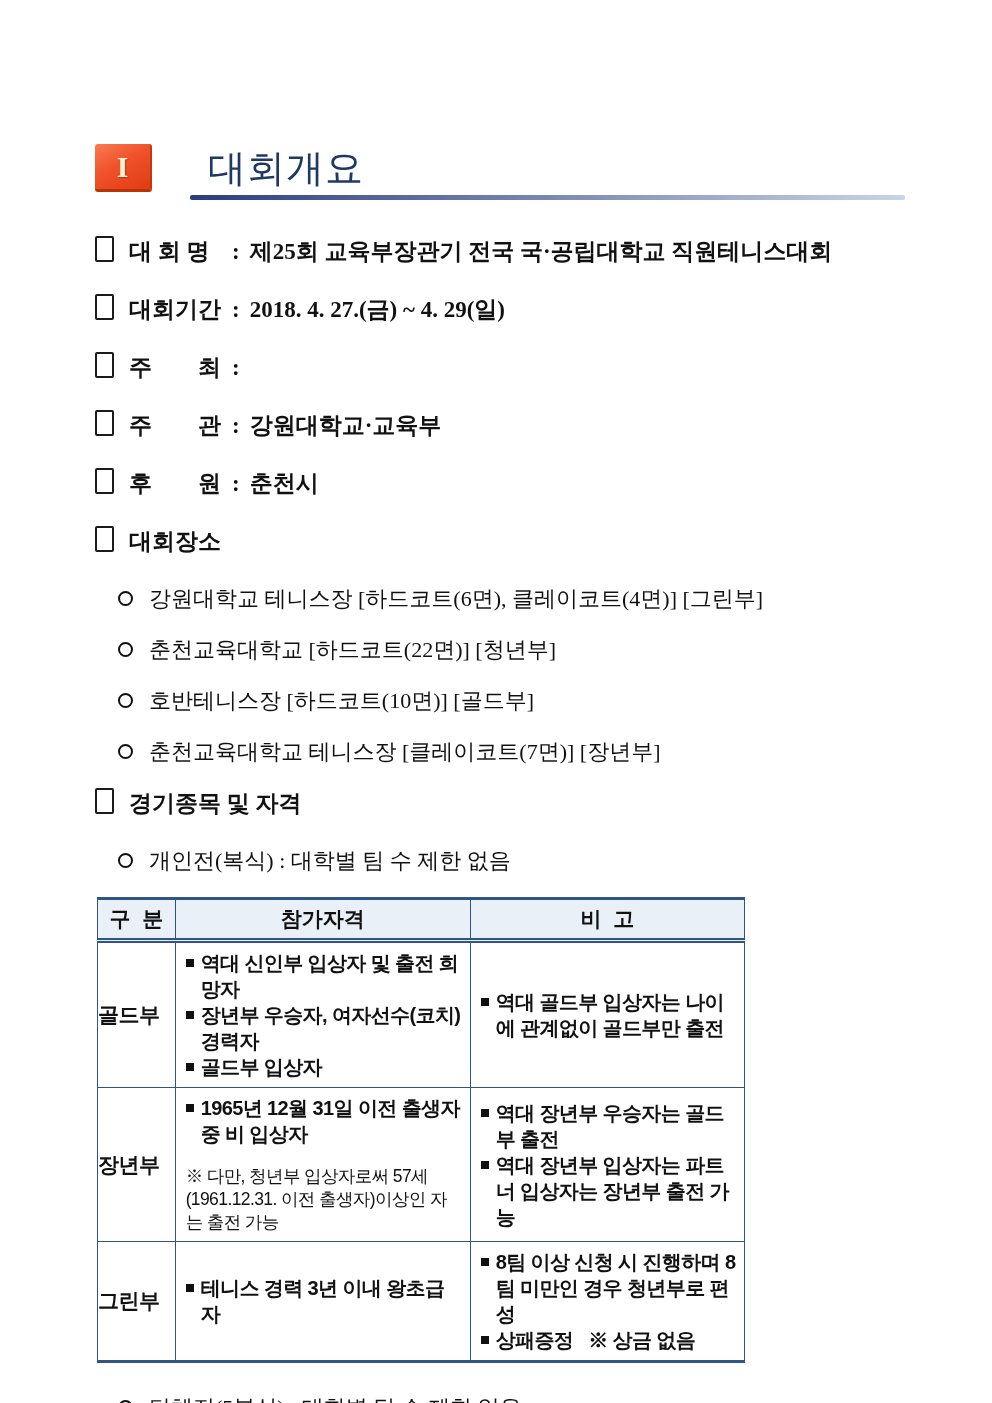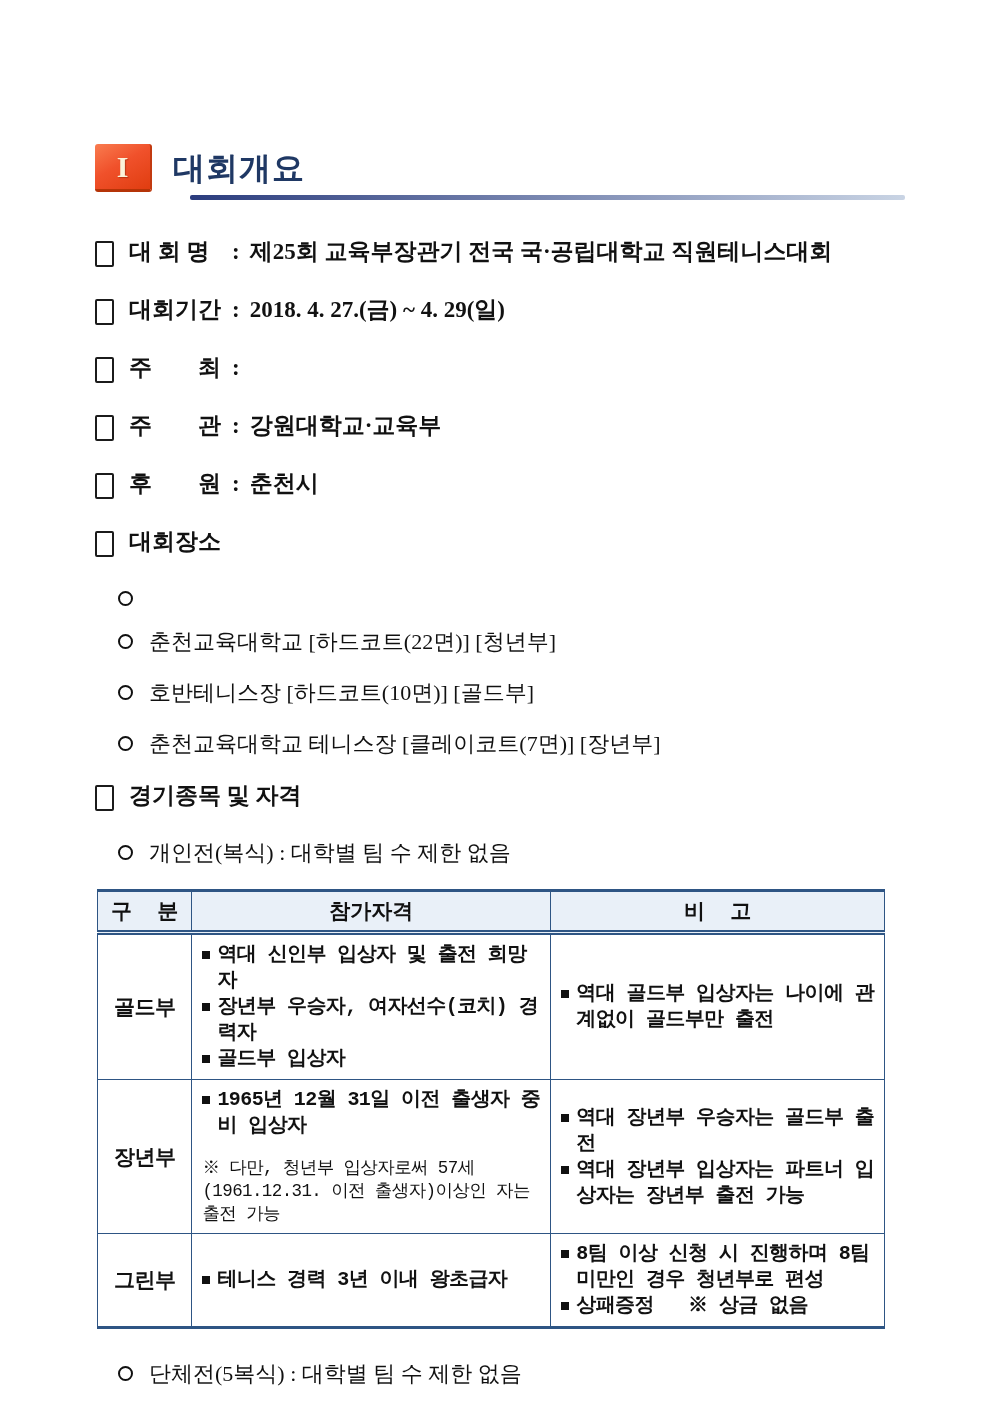--- a/index.html
+++ b/index.html
@@ -26,31 +26,31 @@
     background:linear-gradient(150deg,#F97C50 0%,var(--accent-orange,#F0512B) 45%,#E03D10 100%);
     border-right:2px solid #C23A10;border-bottom:3px solid #B53408;
     display:flex;align-items:center;justify-content:center;
   }
   .numeral{
     font-family:"Liberation Serif","DejaVu Serif",serif;
     font-size:30px;font-weight:bold;color:#FBF3DA;line-height:1;
     text-shadow:1px 1px 1px rgba(120,30,0,.45);
   }
   .section-title{
-    margin-left:21px;font-size:32px;font-weight:bold;color:var(--title-navy,#1F3864);
+    margin-left:56px;font-size:38px;font-weight:normal;color:var(--title-navy,#1F3864);
     letter-spacing:1px;line-height:1;
   }
   .title-rule{
     height:5px;width:715px;margin:2px 0 0 95px;border-radius:2px;
     background:linear-gradient(to right,var(--rule-gradient-start,#2B3C7E),var(--rule-gradient-end,#C9D4E4));
   }
 
   
   .info-list{margin-top:36px;}
-  .info-item{display:flex;align-items:flex-end;margin-bottom:27px;min-height:31px;
+  .info-item{display:flex;align-items:flex-start;margin-bottom:27px;min-height:31px;
     font-size:23px;font-weight:bold;line-height:31px;}
   .checkbox{
     flex:none;width:19px;height:26px;border:2px solid #1b1b1b;border-radius:2px;
     margin-right:15px;background:#fff;
   }
   .info-label{display:inline-block;min-width:97px;white-space:pre;}
   .info-colon{margin:0 10px 0 6px;}
   .info-value{white-space:pre-wrap;}
 
   
@@ -58,33 +58,33 @@
   .sub-item{display:flex;align-items:flex-start;margin-bottom:21px;
     font-size:22px;font-weight:500;line-height:30px;}
   .circle{
     flex:none;width:15px;height:15px;border:2px solid #101010;border-radius:50%;
     margin:7px 16px 0 0;background:#fff;
   }
   .sub-text{white-space:pre-wrap;}
 
   
   table.qual{
-    width:788px;margin:14px 0 0 2px;border-collapse:collapse;table-layout:fixed;
-    font-family:Liberation Mono, monospace;
+    width:648px;margin:14px 0 0 2px;border-collapse:collapse;table-layout:fixed;
+    font-family:Liberation Sans, sans-serif;
     border-top:3px solid var(--table-border,#2E5584);
     border-bottom:3px solid var(--table-border,#2E5584);
   }
   table.qual th,table.qual td{border:1px solid var(--table-border,#2E5584);}
   col.c-div{width:12%;} col.c-qual{width:45.6%;} col.c-rem{width:42.4%;}
   table.qual th{
     background:var(--table-header-bg,#E9F0F8);
     font-size:21px;font-weight:bold;padding:5px 4px;white-space:pre;
     border-bottom:5px double var(--table-border,#2E5584);
   }
-  td.div-cell{text-align:center;font-size:21px;font-weight:bold;letter-spacing:-0.5px;}
+  td.div-cell{text-align:left;font-size:21px;font-weight:bold;letter-spacing:-0.5px;}
   td.qual-cell,td.rem-cell{padding:7px 8px 7px 10px;vertical-align:middle;}
   .bullet-line{display:flex;align-items:flex-start;font-size:20px;font-weight:bold;
     line-height:1.3;letter-spacing:-0.6px;}
   .sq{flex:none;width:8px;height:8px;background:#101010;margin:9px 7px 0 0;}
   .bullet-text{white-space:pre-wrap;}
   .qual-note{font-size:17.5px;font-weight:normal;letter-spacing:-0.6px;line-height:1.32;
     margin-top:18px;white-space:pre-wrap;}
 
   .footer-item{margin:30px 0 0 23px;}
 </style>
@@ -138,20 +138,21 @@
     </div>
 
     <div class="info-item">
       <span class="checkbox"></span>
       <span>대회장소</span>
     </div>
 
     <div class="sub-list">
       <div class="sub-item">
         <span class="circle"></span>
+        <span class="sub-text">강원대학교 테니스장 [하드코트(6면), 클레이코트(4면)] [그린부]</span>
       </div>
       <div class="sub-item">
         <span class="circle"></span>
         <span class="sub-text">춘천교육대학교 [하드코트(22면)] [청년부]</span>
       </div>
       <div class="sub-item">
         <span class="circle"></span>
         <span class="sub-text">호반테니스장 [하드코트(10면)] [골드부]</span>
       </div>
       <div class="sub-item">

